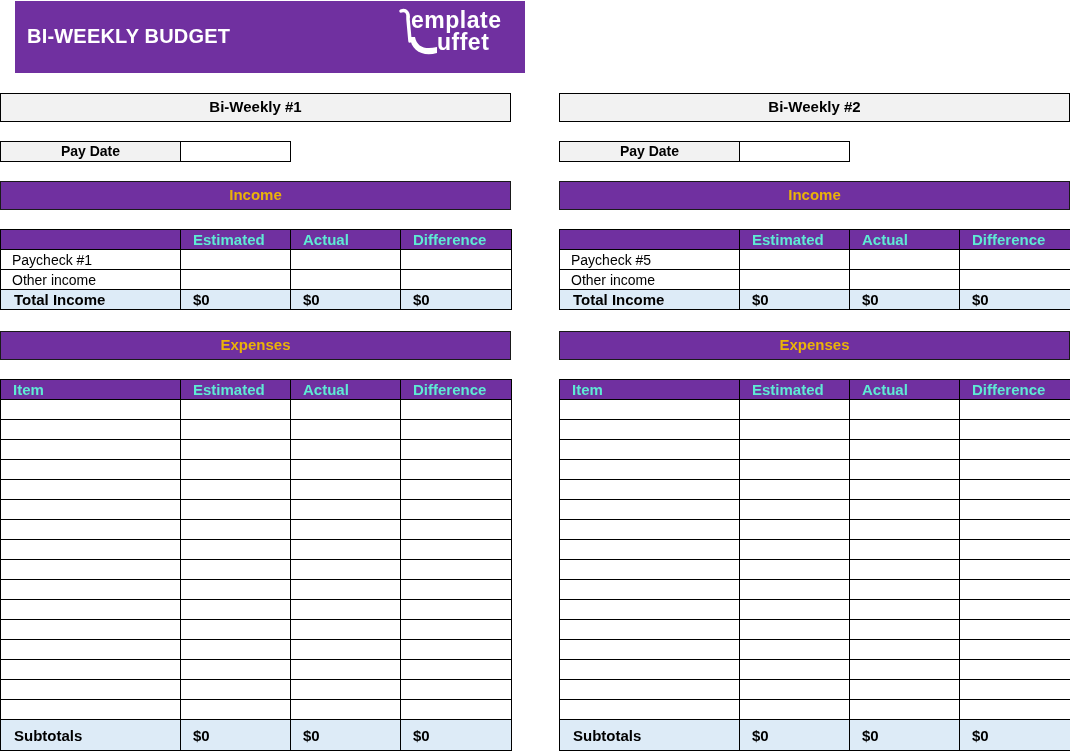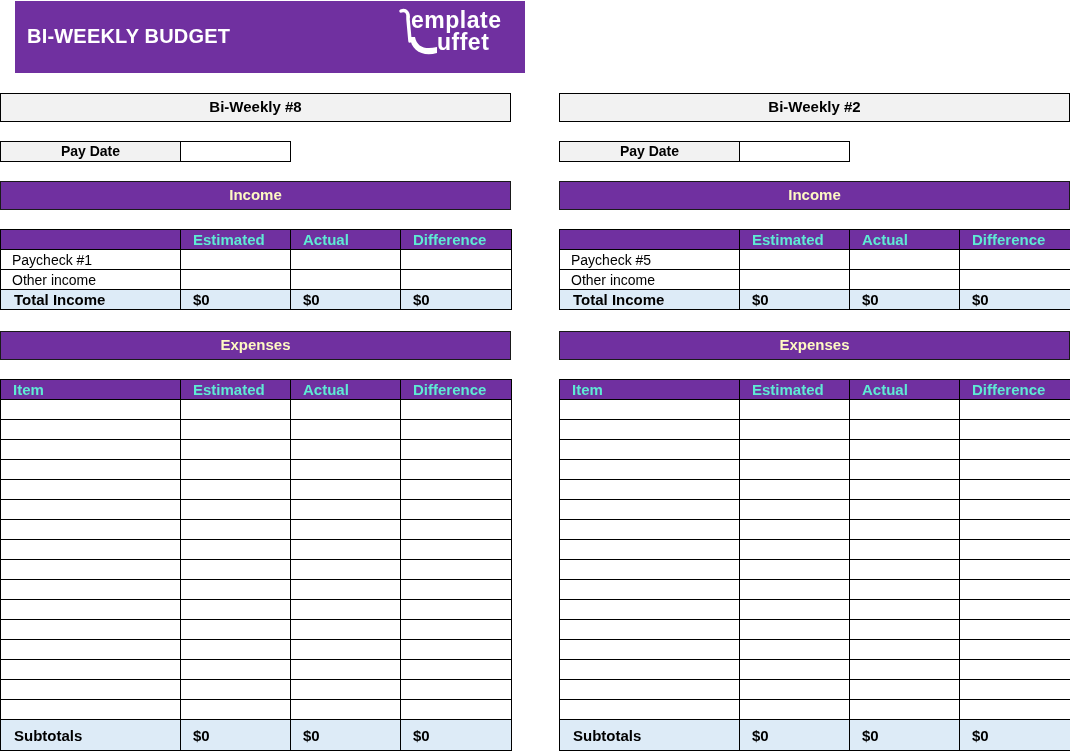--- a/index.html
+++ b/index.html
@@ -35,21 +35,21 @@
   }
   .paydate-label {
     width: 180px; background: #f2f2f2; border-right: 1px solid #000;
     font-size: 14px; font-weight: bold; text-align: center; line-height: 18px;
   }
   .paydate-input { flex: 1; background: #fff; }
 
   .section-bar {
     position: absolute; left: 0; width: 511px; height: 29px;
     background: #7030a0; border: 1.5px solid #1a1a1a;
-    color: #fef9c3; font-size: 15px; font-weight: bold; text-align: center; line-height: 26px;
+    color: #eab308; font-size: 15px; font-weight: bold; text-align: center; line-height: 26px;
   }
   .section-bar.income { top: 181px; }
   .section-bar.expenses { top: 331px; }
 
   table.grid {
     position: absolute; left: 0; width: 511px;
     border-collapse: collapse; table-layout: fixed;
     border: 1.5px solid #000;
   }
   table.grid col.c0 { width: 180px; }
@@ -86,21 +86,21 @@
     <svg width="50" height="54" viewBox="0 0 50 54">
       <path d="M8 4 C13 2 16 6 15 12 L17 34" stroke="#fff" stroke-width="3.5" fill="none" stroke-linecap="round"></path>
       <path d="M17 30 C18 44 30 50 44 46 L44 40 C32 43 24 40 22 30 Z" fill="#fff"></path>
     </svg>
     <span class="logo-text1">emplate</span>
     <span class="logo-text2">uffet</span>
   </div>
 </div>
 
 <div class="panel p1">
-  <div class="period-title">Bi-Weekly #8</div>
+  <div class="period-title">Bi-Weekly #1</div>
 
   <div class="paydate">
     <div class="paydate-label">Pay Date</div>
     <div class="paydate-input"></div>
   </div>
 
   <div class="section-bar income">Income</div>
 
   <table class="grid income-table">
     <colgroup>

